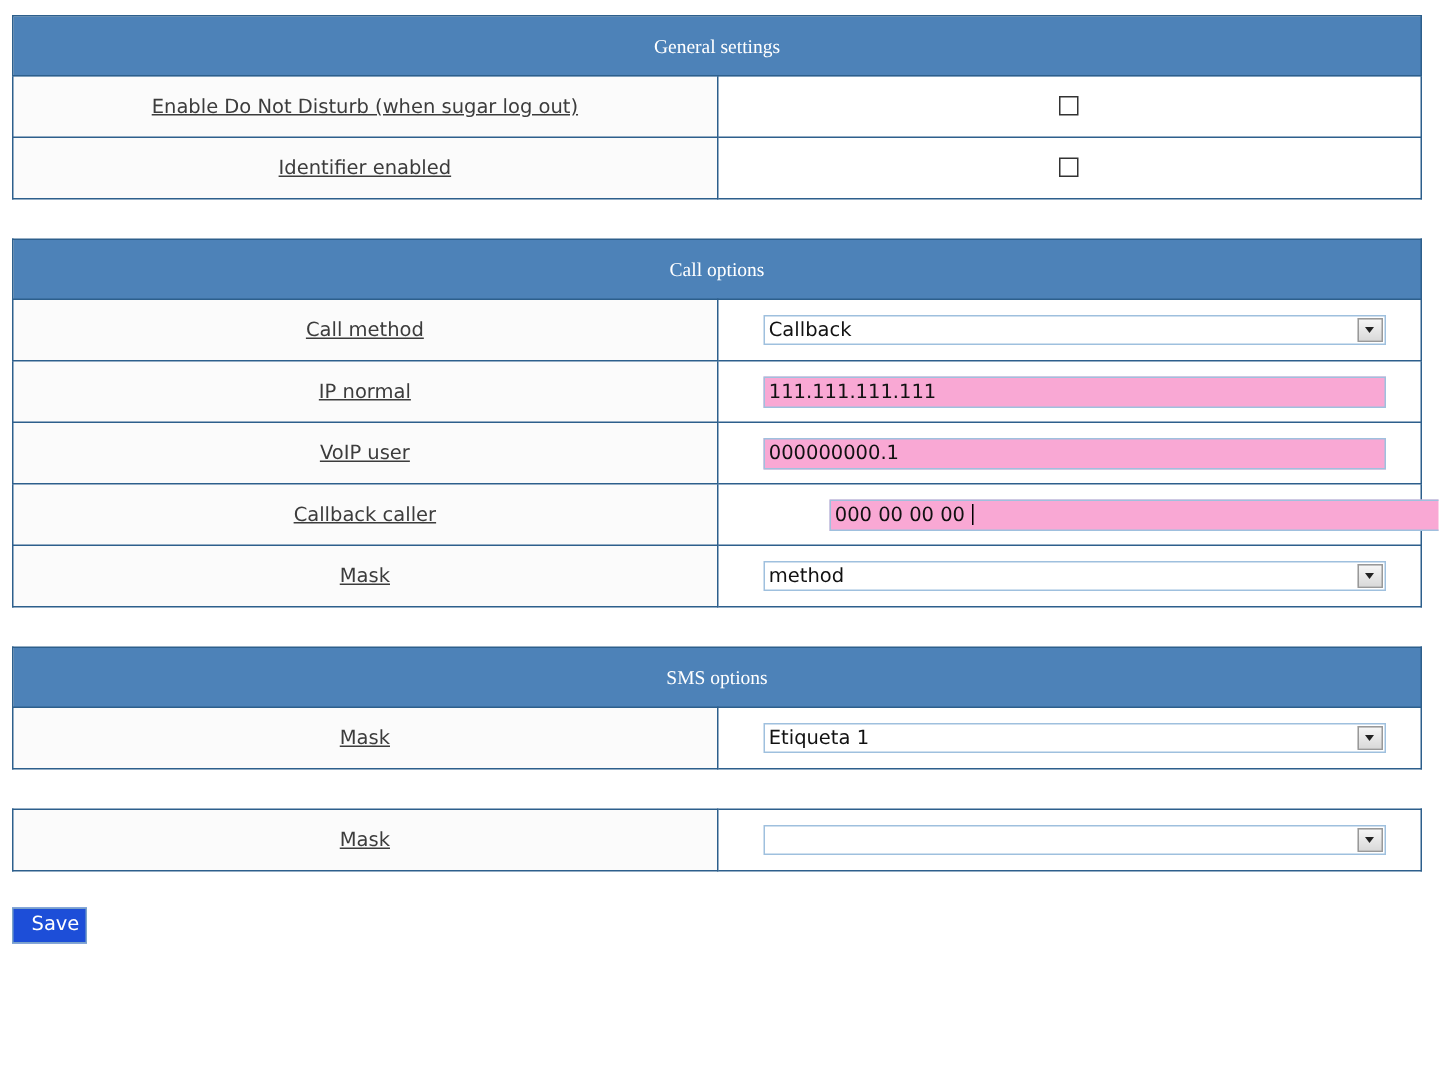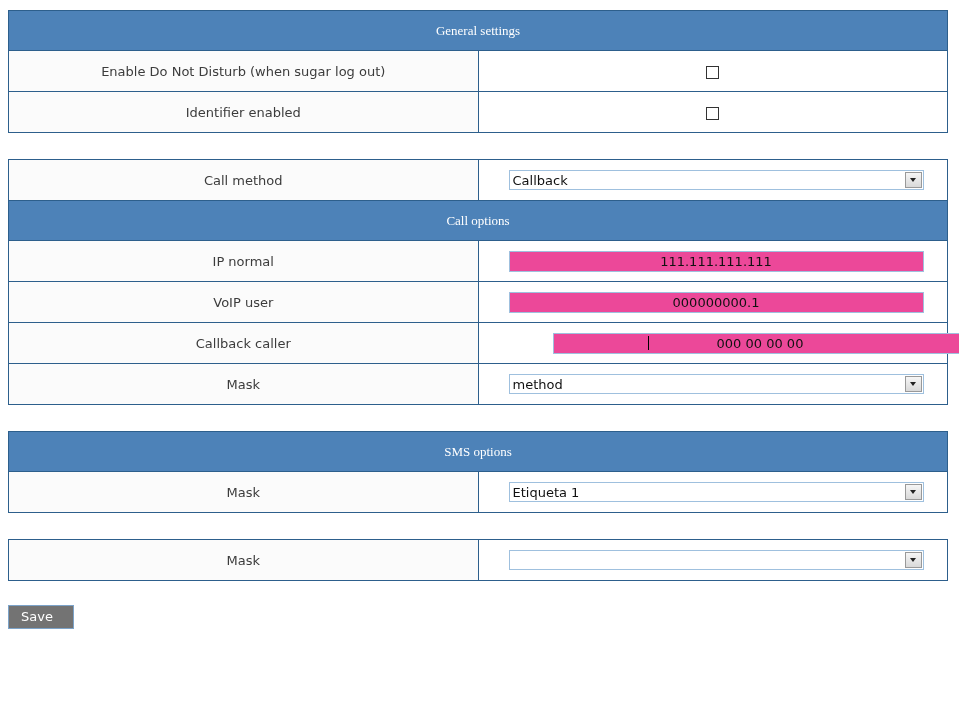--- a/index.html
+++ b/index.html
@@ -30,46 +30,46 @@
   table.settings-table td {
     border: 1px solid #2d5f8c;
     height: 41px;
     vertical-align: middle;
   }
   td.label-cell {
     width: 50%;
     text-align: center;
     color: #3c3c3c;
     background: #fbfbfb;
+    text-decoration: underline;
   }
   td.value-cell { background: #ffffff; padding-left: 30px; }
   td.value-cell.center { text-align: center; padding-left: 0; }
 
   
   input.cb {
     -webkit-appearance: none; appearance: none;
     width: 13px; height: 13px;
     border: 1px solid #333333;
     background: #ffffff;
     vertical-align: middle;
     display: inline-block;
   }
 
   
   .input-wrap { position: relative; display: inline-block; margin-left: 44px; }
   input.txt {
     width: 415px; height: 21px;
     border: 1px solid #9fc0de;
-    background: #ec4899;
+    background: #f9a8d4;
     font-family: "DejaVu Sans", "Liberation Sans", sans-serif;
     font-size: 13px;
     color: #111111;
     padding: 0 3px;
     outline: none;
-    text-align: center;
   }
   .caret {
     position: absolute;
     left: 95px; top: 3px;
     width: 1px; height: 14px;
     background: #000000;
   }
 
   
   .select {
@@ -102,26 +102,26 @@
     width: 0; height: 0;
     border-left: 3.5px solid transparent;
     border-right: 3.5px solid transparent;
     border-top: 4px solid #222222;
   }
 
   
   .save-btn {
     display: inline-block;
     margin-top: -2px;
-    background: #737373;
+    background: #1d4ed8;
     border: 1px solid #7ca3c9;
     color: #ffffff;
     font-family: "DejaVu Sans", "Liberation Sans", sans-serif;
     font-size: 13px;
-    padding: 3px 20px 4px 12px;
+    padding: 3px 4px 4px 12px;
     cursor: pointer;
   }
 </style>
 </head>
 <body>
 
 
 
 
 <table class="settings-table">
@@ -141,32 +141,32 @@
       <input type="checkbox" class="cb" style="">
     </td>
   </tr>
 </tbody>
   </table>
 
 
 <table class="settings-table">
   <tbody>
       <tr>
+    <th colspan="2">Call options</th>
+  </tr>
+  <tr>
     <td class="label-cell">Call method</td>
     <td class="value-cell">
       <div class="select">
         <span class="select-text">Callback</span>
         <span class="select-btn">
               <span class="arr"></span>
             </span>
       </div>
     </td>
-  </tr>
-  <tr>
-    <th colspan="2">Call options</th>
   </tr>
   <tr>
     <td class="label-cell">IP normal</td>
     <td class="value-cell">
       <input type="text" class="txt" value="111.111.111.111" style="">
     </td>
   </tr>
   <tr>
     <td class="label-cell">VoIP user</td>
     <td class="value-cell">

